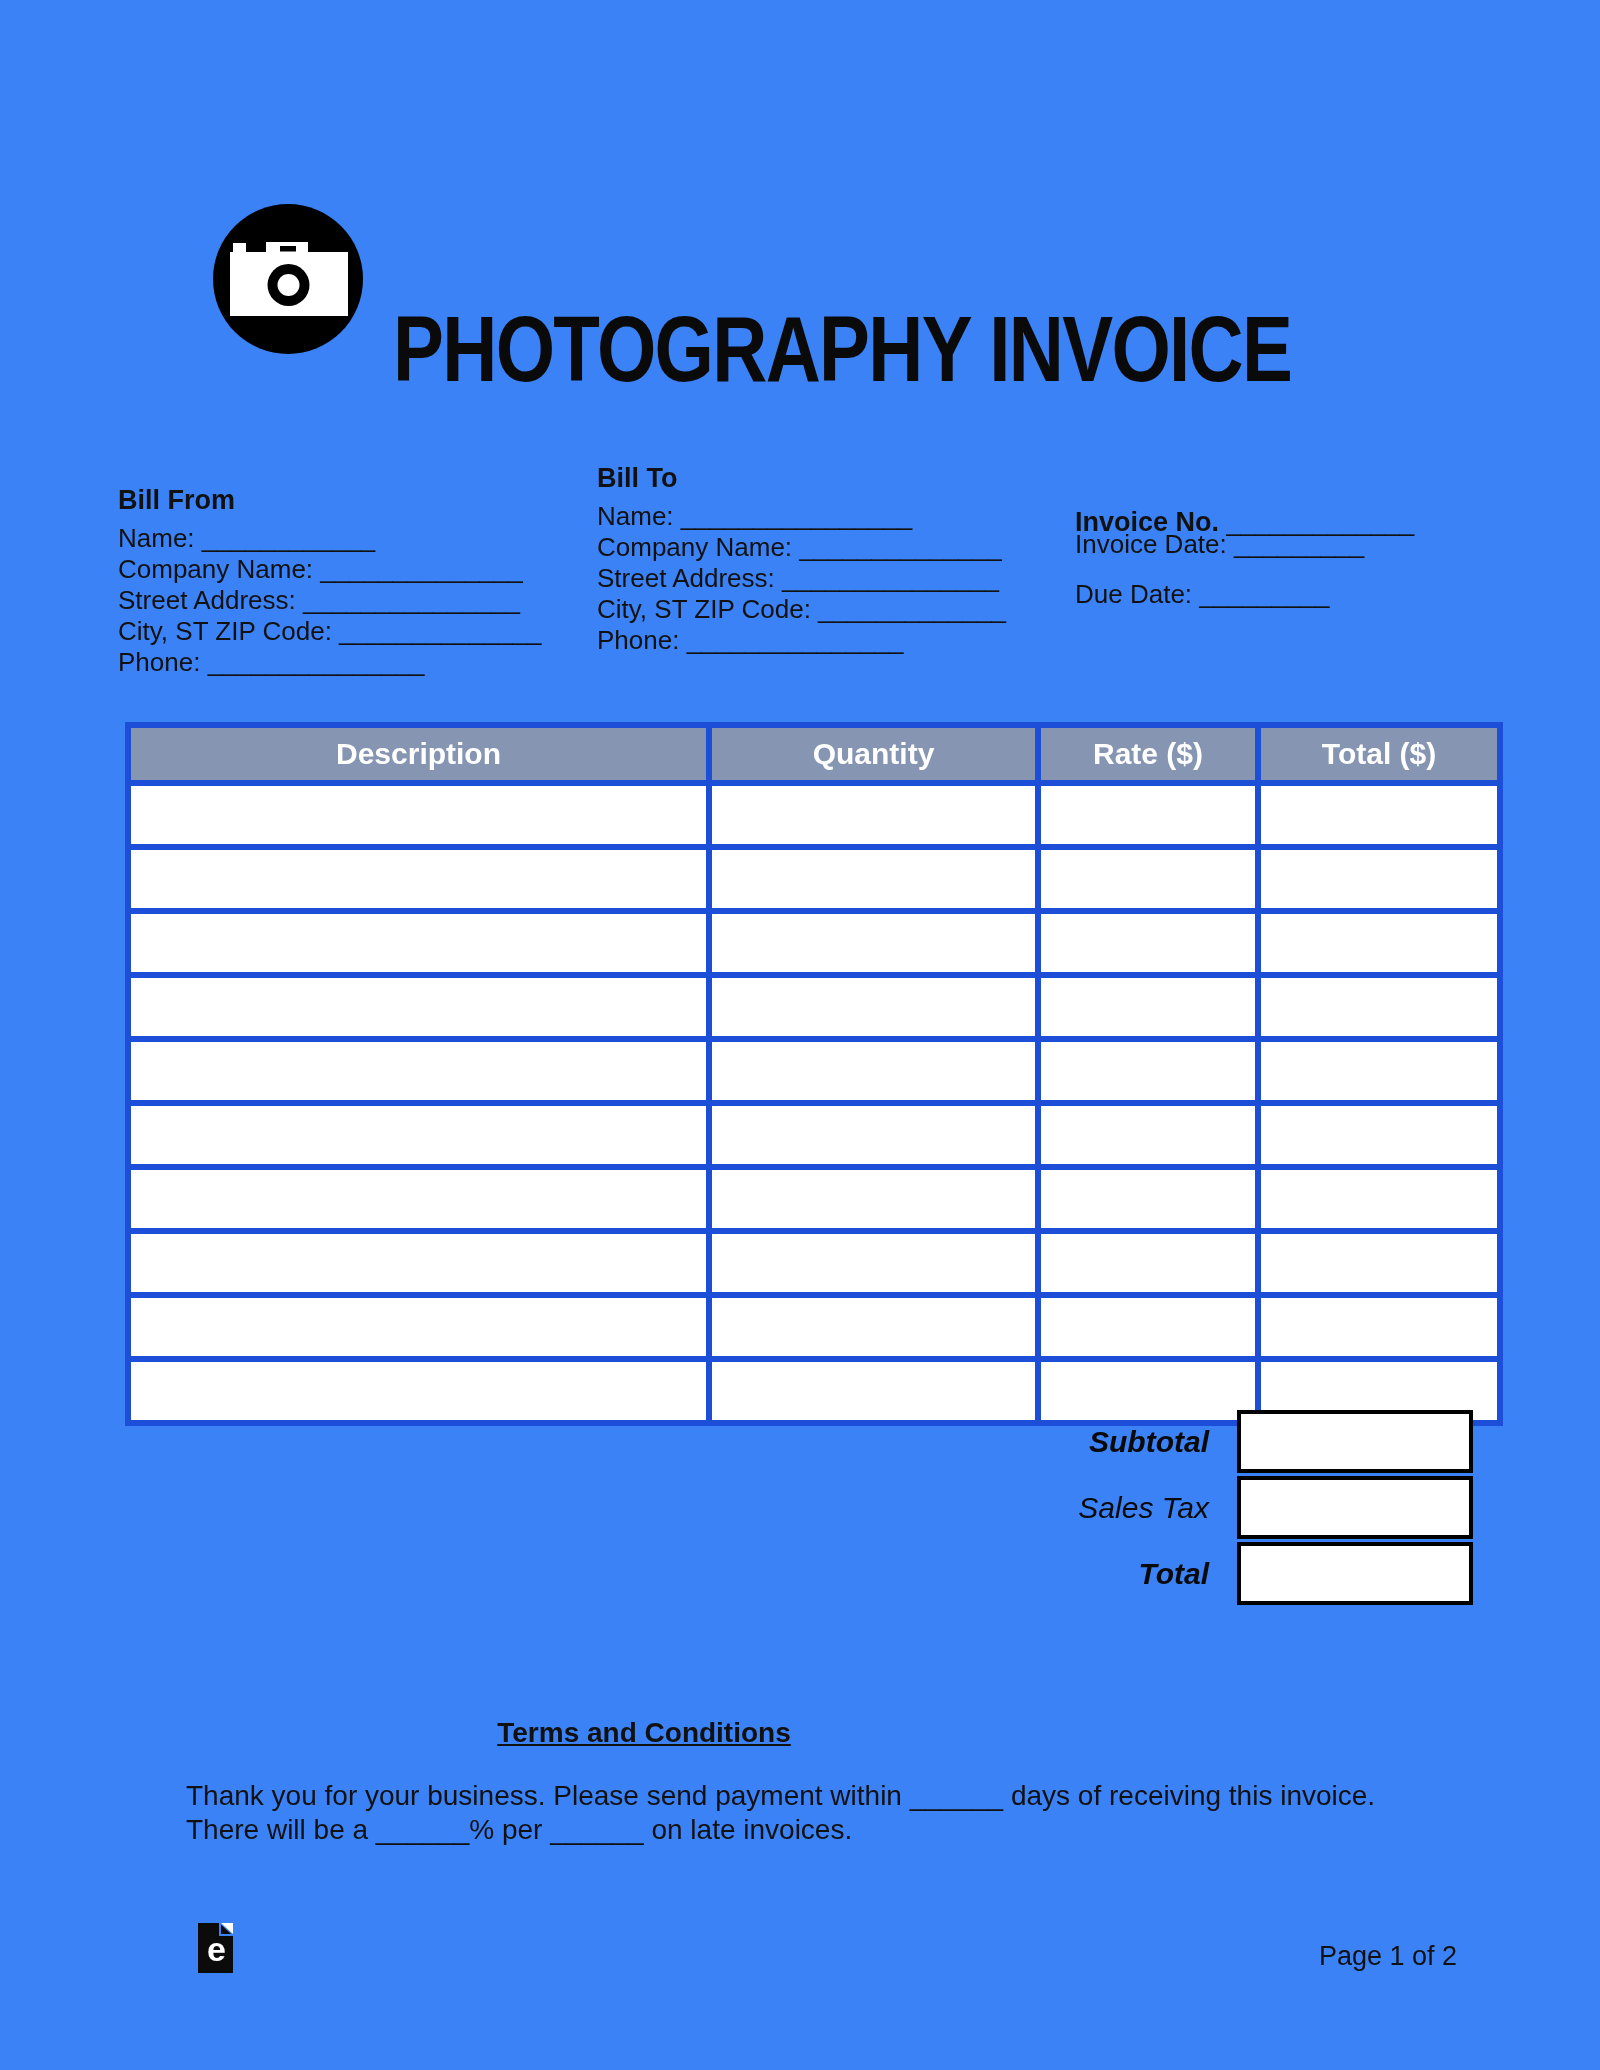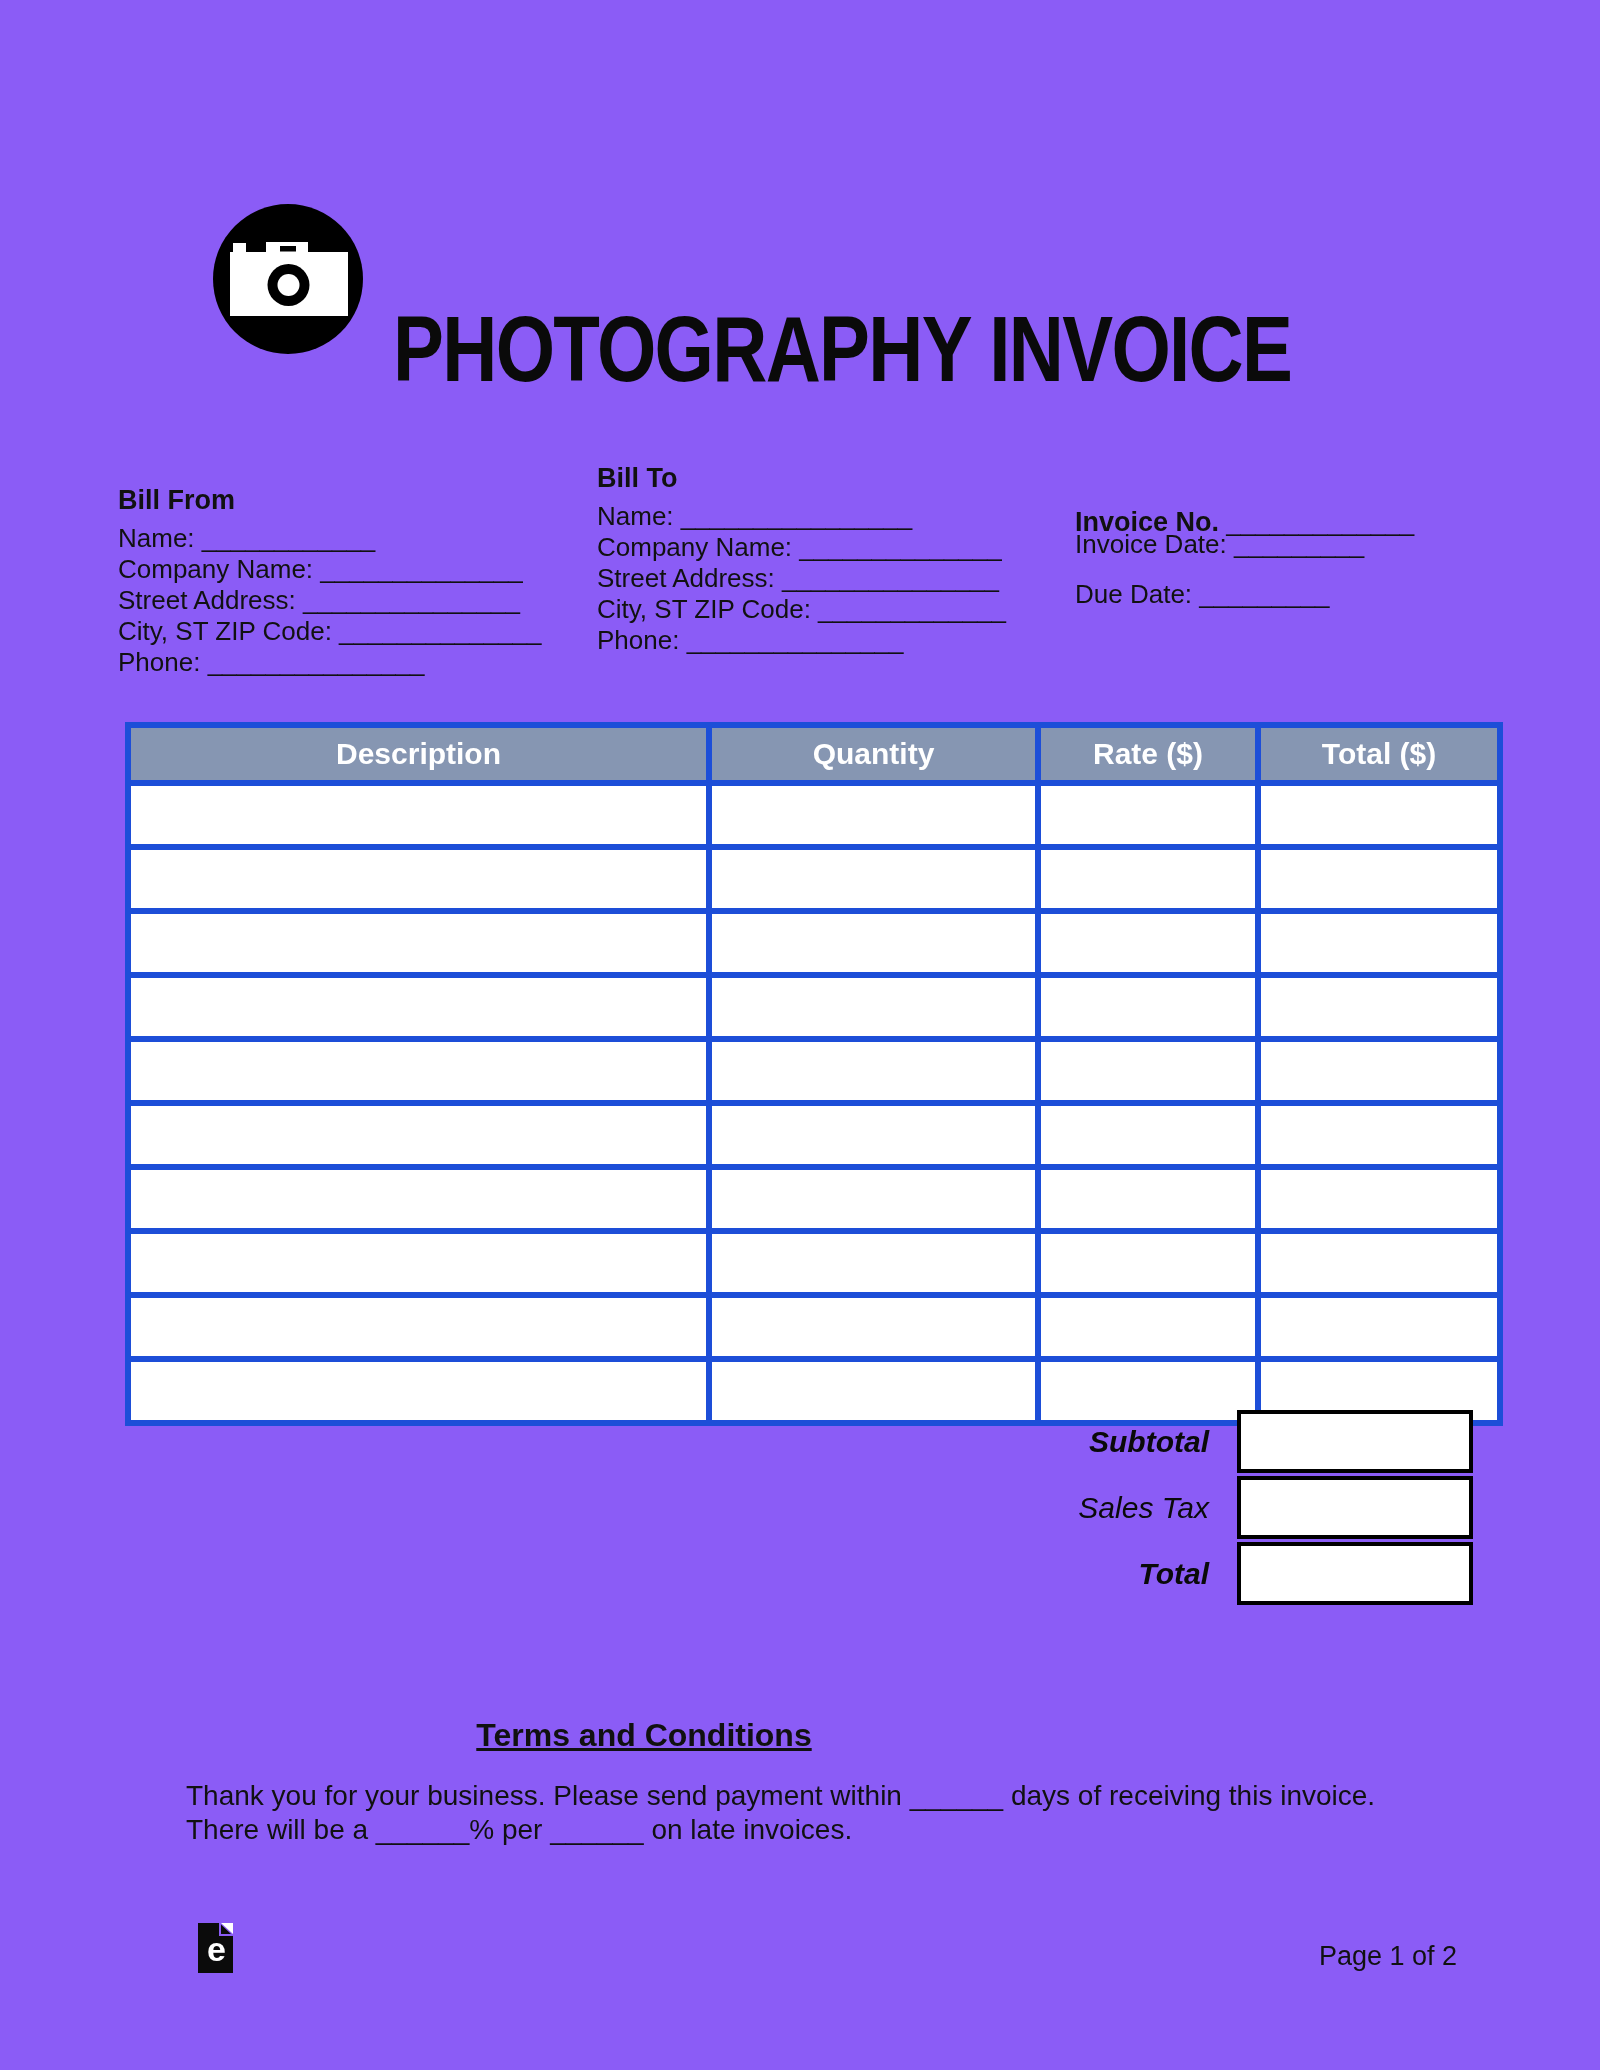--- a/index.html
+++ b/index.html
@@ -1,19 +1,19 @@
 <!DOCTYPE html>
 <html><head>
 <meta charset="utf-8">
 <style>
   html,body{margin:0;padding:0;background:#e8e8e8;}
   .page{
     position:relative;
     width:1600px;height:2070px;
-    background:#8b5cf6;
+    background:#3b82f6;
     font-family:"Liberation Sans", sans-serif;
     color:#111;
     overflow:hidden;
     margin:0 auto;
   }
   
   .logo{position:absolute;left:212px;top:203px;width:152px;height:152px;}
   .title{
     position:absolute;left:393px;top:303px;margin:0;
     font-size:93px;font-weight:bold;line-height:1;letter-spacing:-2px;
@@ -55,21 +55,21 @@
     font-style:italic;
   }
   .summary-label.bold{font-weight:bold;}
   .summary-box{
     width:236px;height:63px;box-sizing:border-box;
     border:4px solid #000;background:#fff;flex:none;
   }
   
   .terms-heading{
     position:absolute;left:0;top:1717px;width:1288px;margin:0;
-    text-align:center;font-size:32px;font-weight:bold;text-decoration:underline;
+    text-align:center;font-size:28px;font-weight:bold;text-decoration:underline;
   }
   .terms-body{
     position:absolute;left:186px;top:1779px;width:1212px;margin:0;
     font-size:28px;line-height:34px;
   }
   
   .efooter-logo{position:absolute;left:198px;top:1923px;width:35px;height:50px;}
   .page-num{position:absolute;top:1941px;right:143px;font-size:27px;white-space:nowrap;}
 </style>
 </head>

